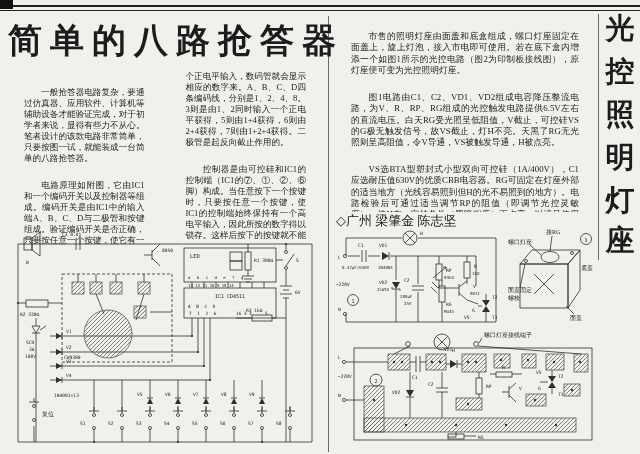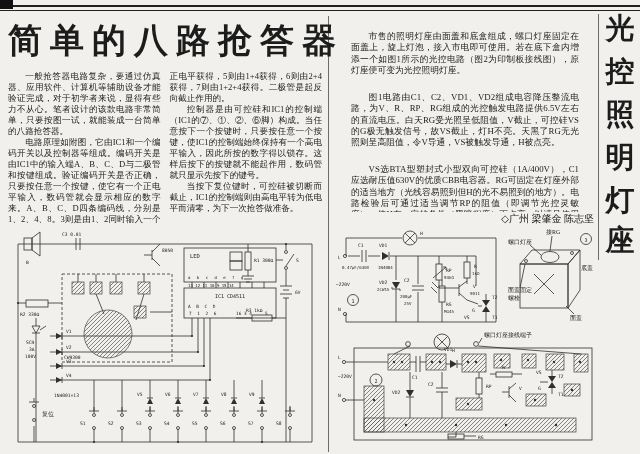--- a/index.html
+++ b/index.html
@@ -12,26 +12,26 @@
   .corner-blob{position:absolute;left:0;top:0;width:13px;height:9px;background:#111;}
   .left-article{position:absolute;left:8px;top:16px;width:314px;}
   .main-title{
     font-size:34px;font-weight:bold;text-align:center;letter-spacing:8px;
     margin:0;padding:2px 0 4px 0;white-space:nowrap;
   }
   .columns{
     column-count:2;column-gap:9px;height:176px;overflow:hidden;
     font-size:8.6px;line-height:1.28;text-align:justify;margin-top:3px;
   }
-  .columns p{margin:0;text-indent:2em;}
+  .columns p{margin:16px;text-indent:2em;}
   .divider-v{position:absolute;background:#6b6b6b;}
   .right-article{position:absolute;left:336px;top:16px;width:258px;height:436px;overflow:hidden;}
   .right-text{height:196px;overflow:hidden;font-size:8.8px;line-height:1.3;text-align:justify;}
   .right-text p{margin:15px;text-indent:2em;}
-  .author-right{text-align:right;font-size:10px;height:14px;}
+  .author-right{text-align:left;font-size:13px;height:14px;}
   .fig-row{display:flex;gap:4px;height:102px;}
   .vtitle-char{
     position:absolute;left:602px;width:36px;text-align:center;
     font-size:29px;font-weight:bold;line-height:1;
   }
   svg{display:block;}
   svg text{
     font-family:"DejaVu Sans Mono","Liberation Mono",monospace;
     font-size:4.6px;fill:#222;
   }

